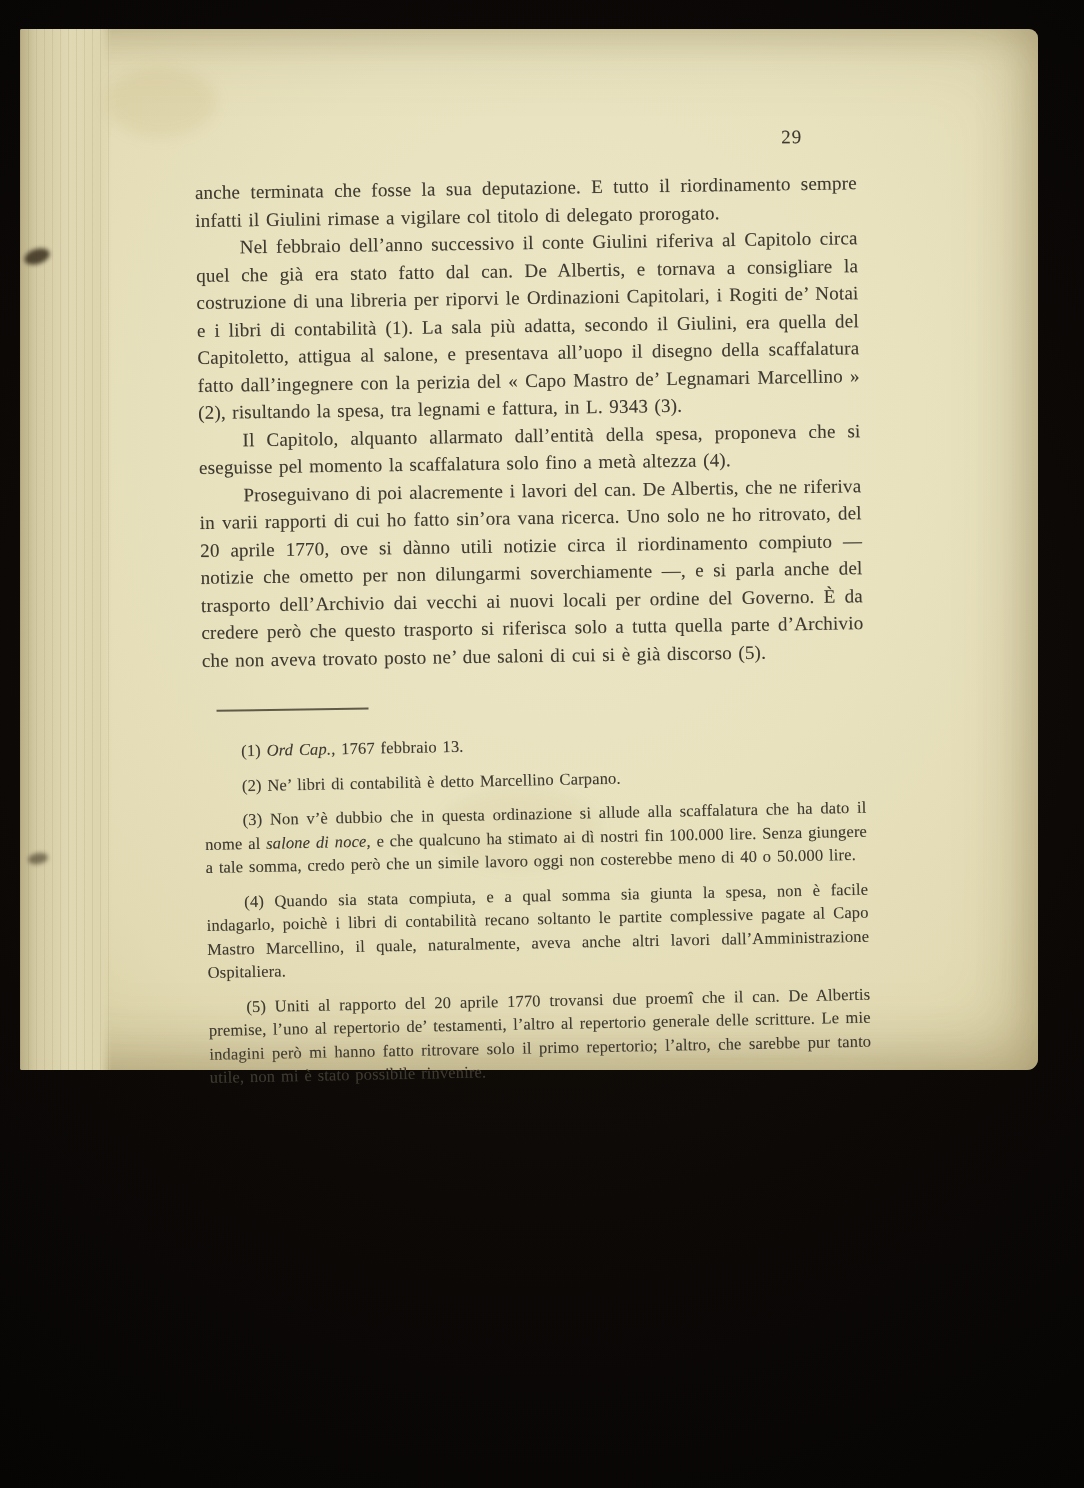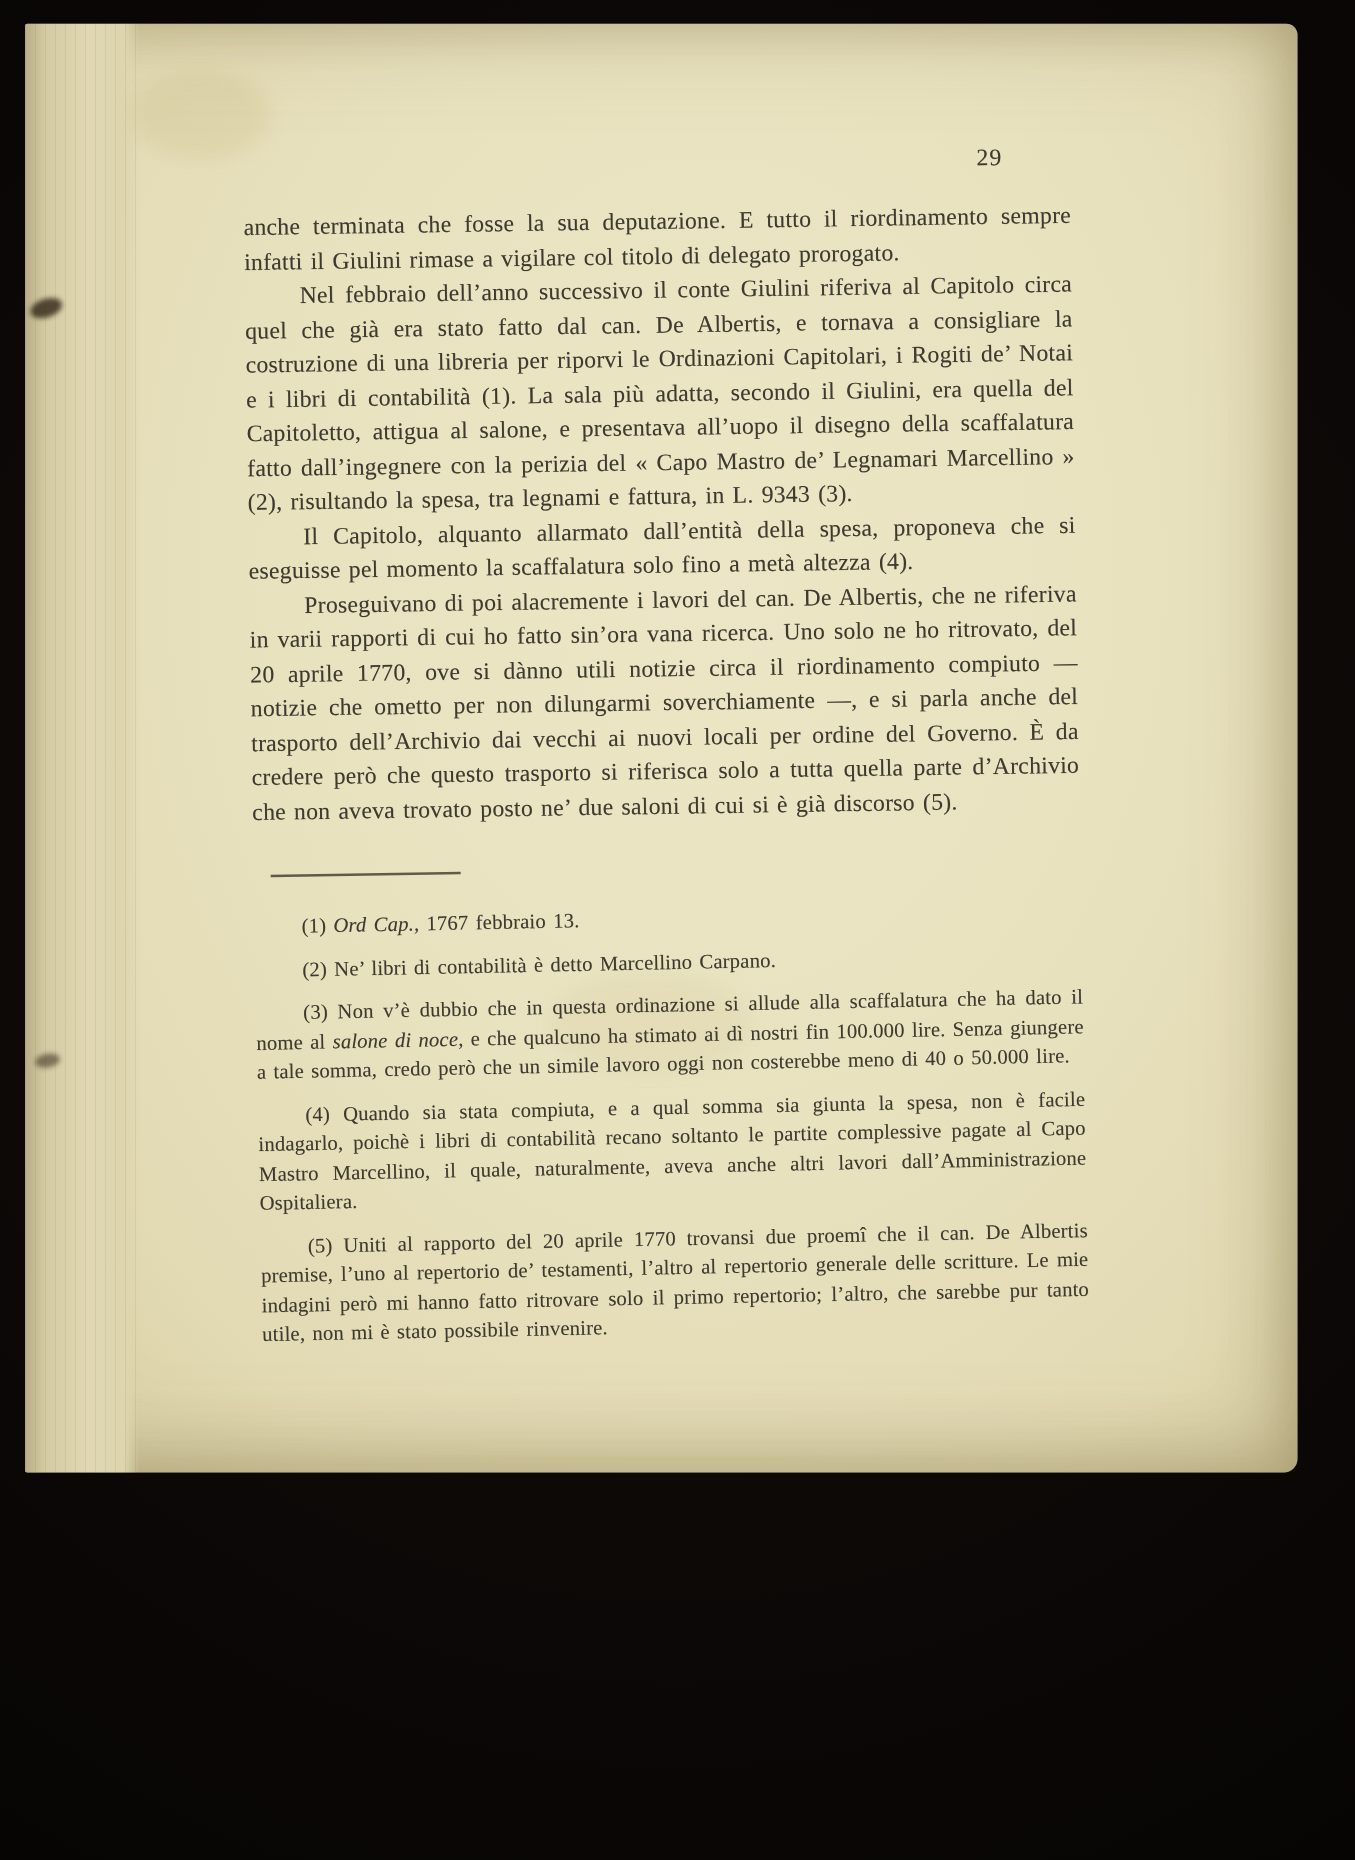--- a/index.html
+++ b/index.html
@@ -7,21 +7,21 @@
   body {
     width:1084px; height:1488px; overflow:hidden;
     background:#080605;
     font-family:"Liberation Serif","DejaVu Serif",serif;
   }
   .scan {
     position:relative; width:1084px; height:1488px;
     background: radial-gradient(circle at 50% 45%, #171209 0%, #0c0907 55%, #070504 100%);
   }
   .paper {
-    position:absolute; left:20px; top:19px; width:1018px; height:1159px;
+    position:absolute; left:20px; top:29px; width:1018px; height:1041px;
     background: radial-gradient(ellipse at 54% 38%, #ece6c6 0%, #e8e2bf 45%, #e2dab3 78%, #d7cda1 100%);
     border-radius:2px 9px 11px 2px;
     box-shadow:
       inset 0 0 90px rgba(110,90,45,0.18),
       inset -14px -16px 48px rgba(100,80,40,0.22),
       inset 0 14px 30px rgba(110,90,45,0.12);
   }
   .page-edge {
     position:absolute; left:0; top:0; bottom:0; width:92px;
     background:

